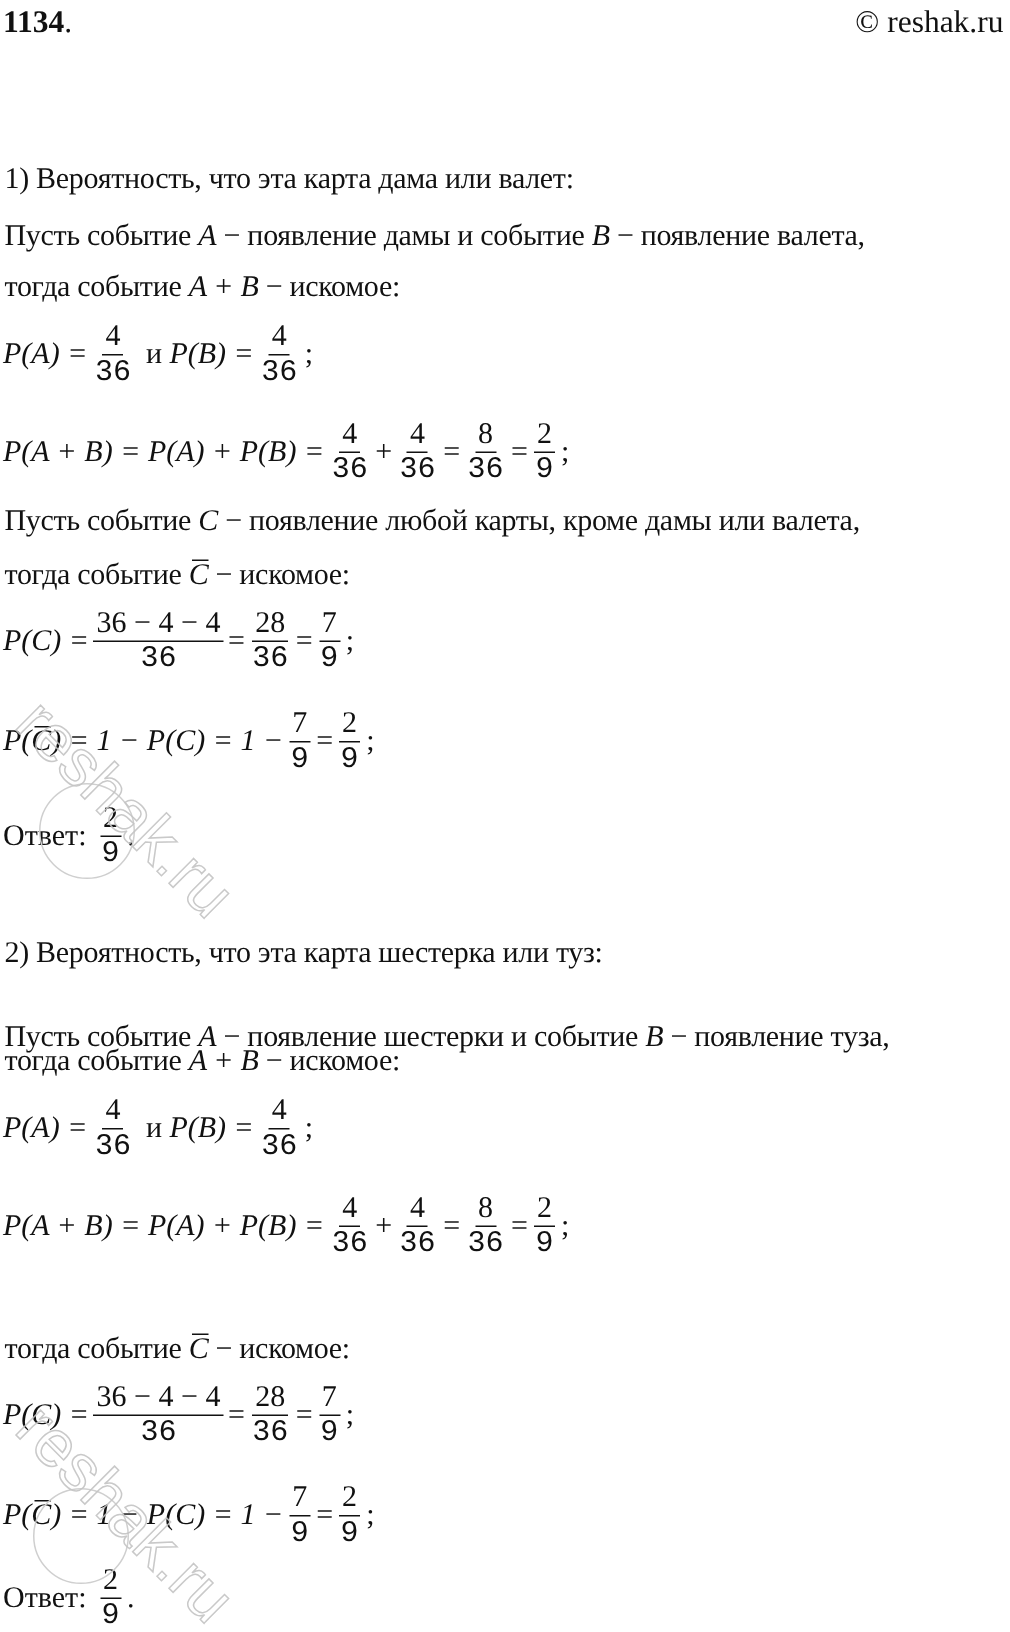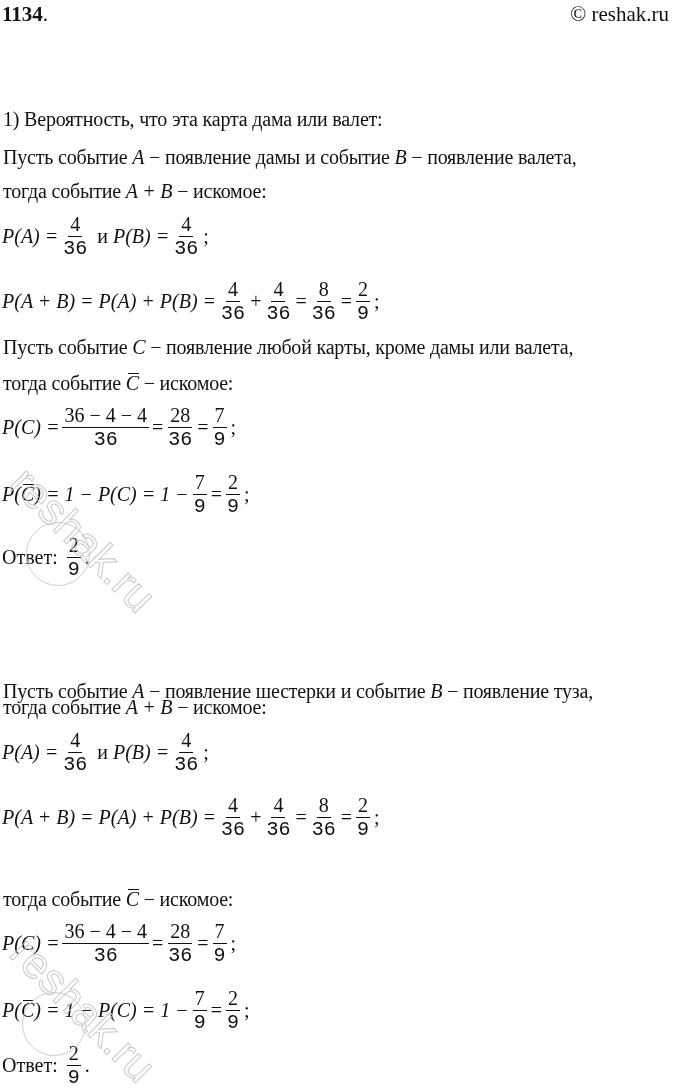--- a/index.html
+++ b/index.html
@@ -145,20 +145,21 @@
 
   <div class="formula" style="top:528px;">
     <span>Ответ:</span>
     <span class="frac" style="margin-left:8px;">
         <span class="num">2</span>
         <span class="den">9</span>
       </span>
       <span>.</span>
   </div>
 
+  <div class="line" style="top:622px;">2) Вероятность, что эта карта шестерка или туз:</div>
 
   <div class="line" style="top:660px;margin-top:18px;">
     <span>Пусть событие </span><span class="m">A</span><span> − появление шестерки и событие </span><span class="m">B</span><span> − появление туза,</span>
   </div>
 
   <div class="line" style="top:694px;">
     <span>тогда событие </span><span class="m">A + B</span><span> − искомое:</span>
   </div>
 
   <div class="formula" style="top:723px;">

